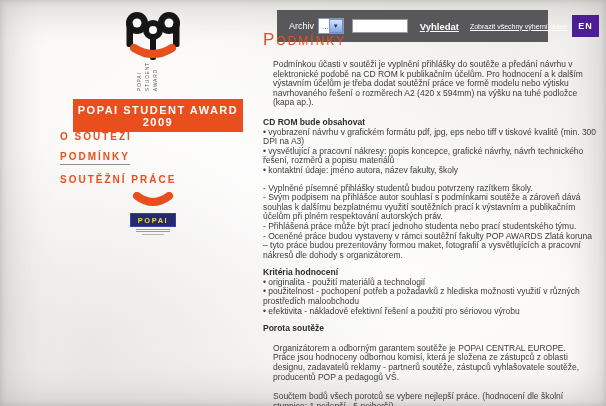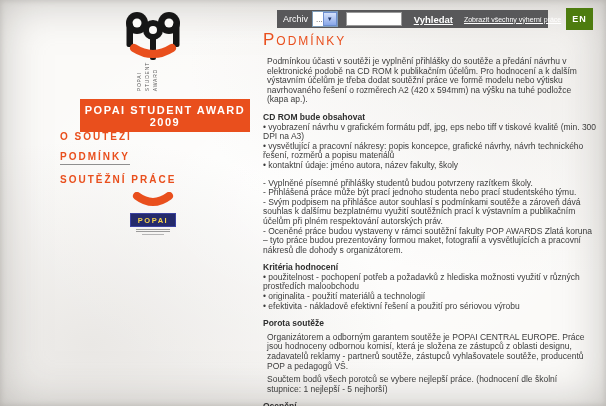--- a/index.html
+++ b/index.html
@@ -9,57 +9,57 @@
       radial-gradient(ellipse at 85% 15%, rgba(205,200,195,.20), transparent 45%),
       radial-gradient(ellipse at 50% 50%, rgba(255,255,255,.9), transparent 70%),
       #fbfaf8;
     box-shadow: inset 0 0 46px rgba(150,145,140,.55), inset 0 0 6px rgba(120,115,110,.35);
   }
   
   #sidebar{position:absolute;left:0;top:0;width:250px;height:406px;}
   .logo-wrap{position:absolute;left:118px;top:10px;width:70px;text-align:center;}
   .logo-vtext{position:absolute;left:136px;top:62px;display:flex;gap:2px;}
   .logo-vtext span{writing-mode:vertical-rl;transform:rotate(180deg);font-size:5px;letter-spacing:.8px;color:#5a5a5a;text-transform:uppercase;}
-  .banner{position:absolute;left:80px;top:99px;width:170px;background:#e94f1d;color:#fff;
+  .banner{position:absolute;left:73px;top:99px;width:170px;background:#e94f1d;color:#fff;
     font-weight:bold;font-size:11px;letter-spacing:1.5px;text-align:center;padding:5px 0 4px;text-transform:uppercase;}
   .nav{position:absolute;left:60px;top:126px;width:186px;text-align:left;}
   .nav a{display:inline-block;color:#e94f1d;font-weight:bold;font-size:10px;letter-spacing:2px;
     text-transform:uppercase;text-decoration:none;margin:3px 0 4px;cursor:pointer;}
   .nav a.active{border-bottom:1px solid #8f8f8f;padding-bottom:2px;}
   .nav-row{display:block;}
   .smile-wrap{position:absolute;left:118px;top:192px;width:70px;text-align:center;}
   .popai-logo{position:absolute;left:130px;top:213px;width:46px;text-align:center;}
   .popai-box{background:#242a6b;border:1px solid #3a41a0;color:#f4d24a;font-weight:bold;
     font-size:7.5px;letter-spacing:1.5px;padding:2px 0 1px;}
   .popai-lines{margin-top:2px;}
   .popai-lines i{display:block;height:1px;background:#9a9a9a;margin:1px 6px;}
   .popai-lines i.short{margin:2px 12px 0;background:#b5b5b5;}
   
-  #topbar{position:absolute;left:277px;top:10px;width:271px;height:18px;background:#58585a;
-    display:flex;align-items:center;padding:0;box-sizing:border-box;}
+  #topbar{position:absolute;left:277px;top:10px;width:271px;height:32px;background:#58585a;
+    display:flex;align-items:center;padding:6px;box-sizing:border-box;}
   #topbar .lbl{color:#fff;font-size:9px;margin:0 4px 0 6px;}
   .sel{width:37px;height:14px;background:#fff;border:1px solid #7f9db9;display:flex;align-items:center;
     justify-content:space-between;font-size:8px;color:#444;cursor:pointer;}
   .sel .val{padding-left:3px;}
   .sel .arr{width:12px;height:12px;background:linear-gradient(#d6e2fb,#88a7e8);border:1px solid #6f8fd0;
     font-size:6px;color:#22376b;display:flex;align-items:center;justify-content:center;}
   .inp{width:50px;height:12px;border:1px solid #9a9a9a;background:#fff;font-size:8px;margin-left:8px;padding:0 2px;}
   .btn-search{background:none;border:none;color:#fff;font-weight:bold;font-size:9.5px;margin:0 5px 0 6px;cursor:pointer;
     font-family:"Liberation Sans",sans-serif;text-decoration:underline;}
   .link-all{color:#fff;font-size:7px;text-decoration:underline;cursor:pointer;margin-right:5px;white-space:nowrap;}
   .tb-div{width:1px;height:22px;background:#6e6e70;}
-  .btn-en{background:#4d7c0f;color:#fff;font-weight:bold;font-size:9px;height:22px;display:flex;
+  .btn-en{background:#4c1d95;color:#fff;font-weight:bold;font-size:9px;height:22px;display:flex;
     align-items:center;padding:0 6px;cursor:pointer;letter-spacing:1px;}
   
   #content{position:absolute;left:263px;top:30px;width:334px;color:#3b3b3b;}
   #page-title{color:#e94f1d;font-size:17px;font-variant:small-caps;letter-spacing:2px;margin:0 0 7px;font-weight:normal;}
   .sec{margin-bottom:8px;font-size:8.5px;line-height:1.13;}
   .sec h2{font-size:8.5px;margin:0;font-weight:bold;color:#2e2e2e;}
   .sec .li{margin:0;}
-  .sec p{margin:4px;}
+  .sec p{margin:10px;}
 </style>
 </head>
 <body>
 
 <div id="page">
 
   <div id="sidebar">
 
     <div class="logo-wrap">
       <svg width="62" height="52" viewBox="0 0 62 52">
@@ -135,31 +135,31 @@
       <div>
           <div class="li">• vyobrazení návrhu v grafickém formátu pdf, jpg, eps nebo tiff v tiskové kvalitě (min. 300 DPI na A3)</div>
           <div class="li">• vysvětlující a pracovní nákresy: popis koncepce, grafické návrhy, návrh technického řešení, rozměrů a popisu materiálů</div>
           <div class="li">• kontaktní údaje: jméno autora, název fakulty, školy</div>
         </div>
     </div>
 
     <div class="sec">
       <div>
           <div class="li">- Vyplněné písemné přihlášky studentů budou potvrzeny razítkem školy.</div>
+          <div class="li">- Svým podpisem na přihlášce autor souhlasí s podmínkami soutěže a zároveň dává souhlas k dalšímu bezplatnému využití soutěžních prací k výstavním a publikačním účelům při plném respektování autorských práv.</div>
           <div class="li">- Přihlášená práce může být prací jednoho studenta nebo prací studentského týmu.</div>
-          <div class="li">- Svým podpisem na přihlášce autor souhlasí s podmínkami soutěže a zároveň dává souhlas k dalšímu bezplatnému využití soutěžních prací k výstavním a publikačním účelům při plném respektování autorských práv.</div>
           <div class="li">- Oceněné práce budou vystaveny v rámci soutěžní fakulty POP AWARDS Zlatá koruna – tyto práce budou prezentovány formou maket, fotografií a vysvětlujících a pracovní nákresů dle dohody s organizátorem.</div>
         </div>
     </div>
 
     <div class="sec">
       <h2>Kritéria hodnocení</h2>
       <div>
+          <div class="li">• originalita - použití materiálů a technologií</div>
           <div class="li">• použitelnost - pochopení potřeb a požadavků z hlediska možnosti využití v různých prostředích maloobchodu</div>
-          <div class="li">• originalita - použití materiálů a technologií</div>
           <div class="li">• efektivita - nákladově efektivní řešení a použití pro sériovou výrobu</div>
         </div>
     </div>
 
     <div class="sec">
       <h2>Porota soutěže</h2>
       <p>Organizátorem a odborným garantem soutěže je POPAI CENTRAL EUROPE. Práce jsou hodnoceny odbornou komisí, která je složena ze zástupců z oblasti designu, zadavatelů reklamy - partnerů soutěže, zástupců vyhlašovatele soutěže, producentů POP a pedagogů VŠ.</p>
       <p>Součtem bodů všech porotců se vybere nejlepší práce. (hodnocení dle školní stupnice: 1 nejlepší - 5 nejhorší)</p>
     </div>
 

